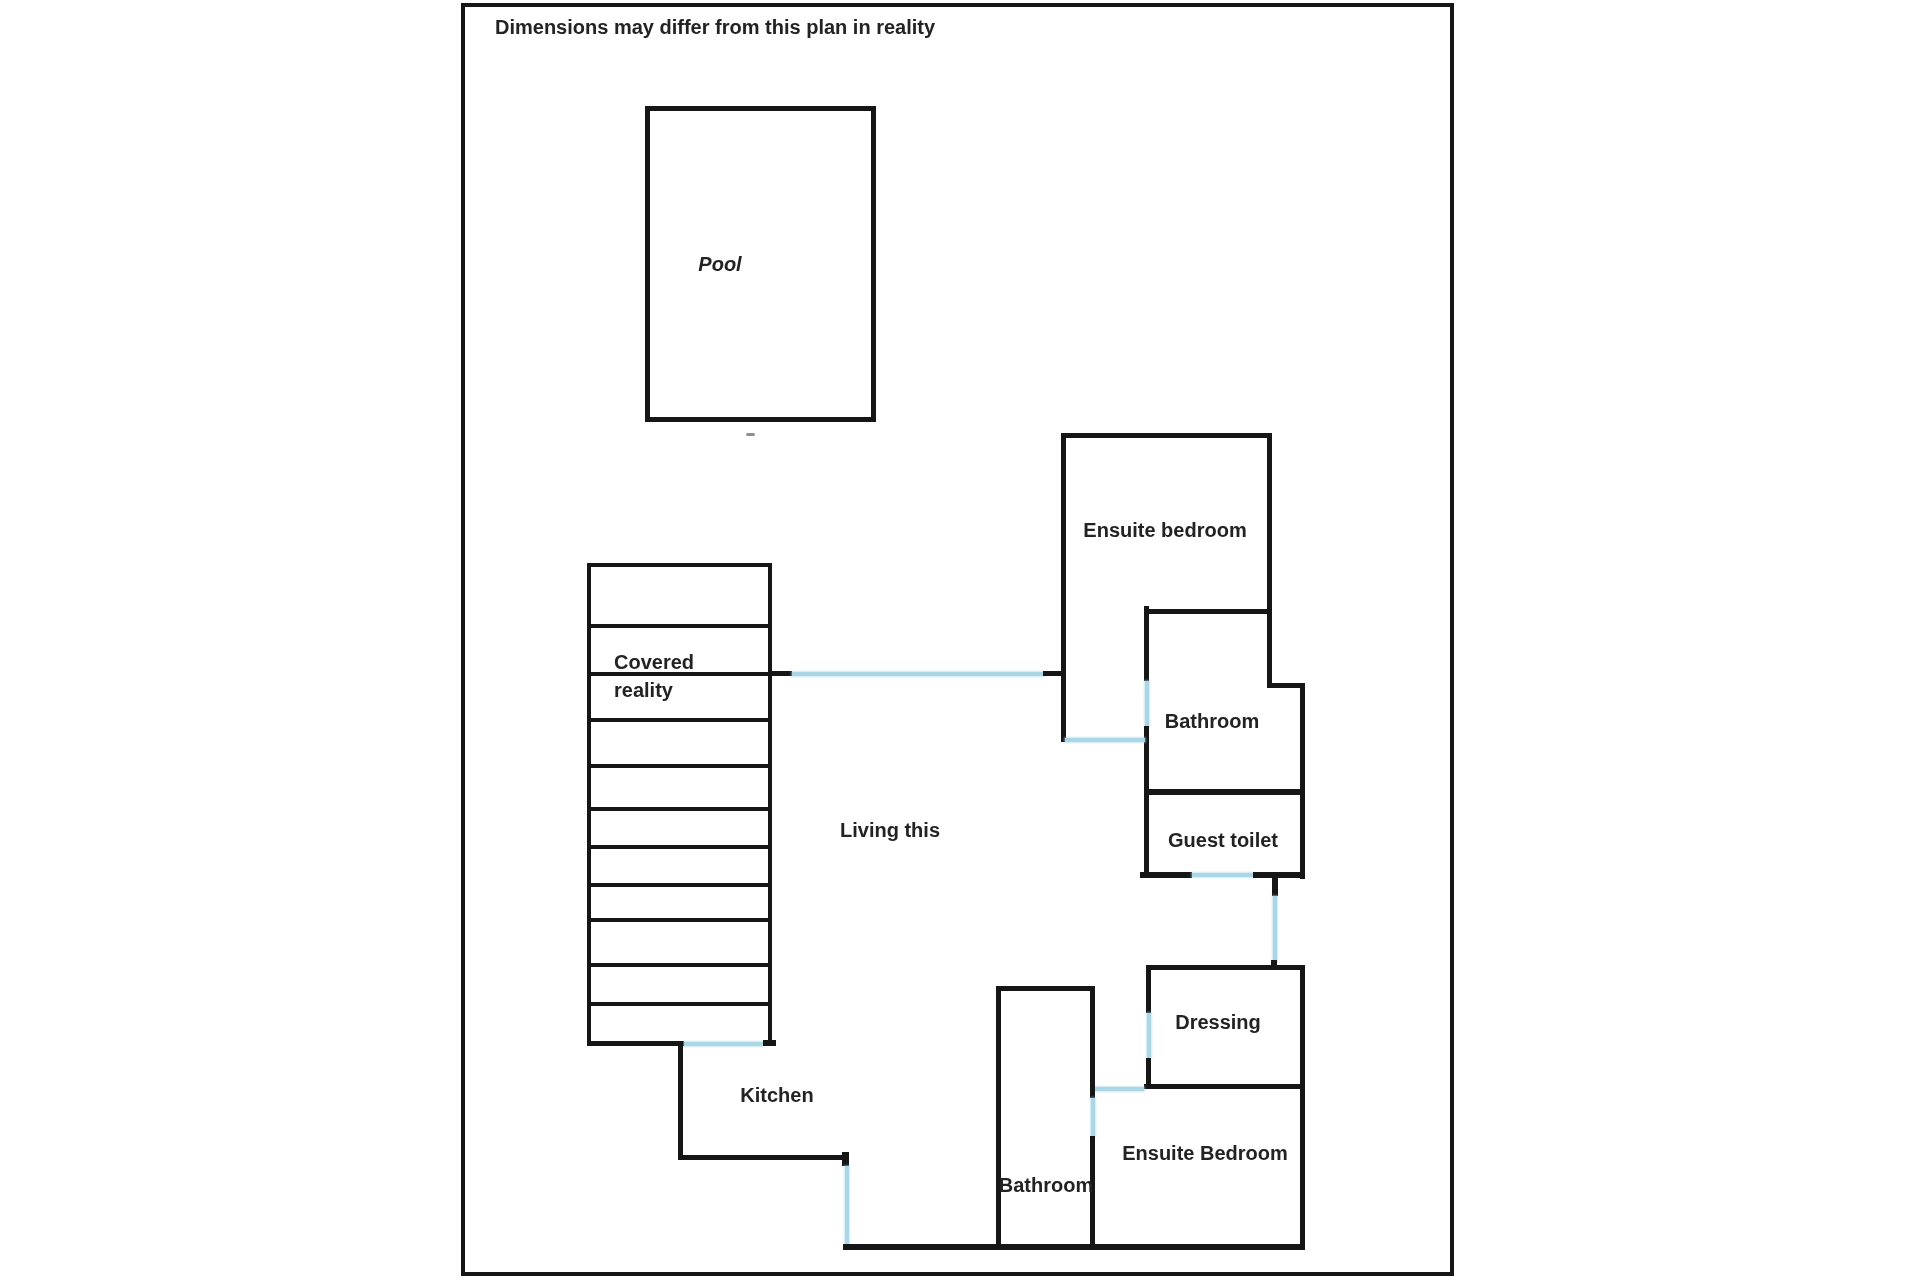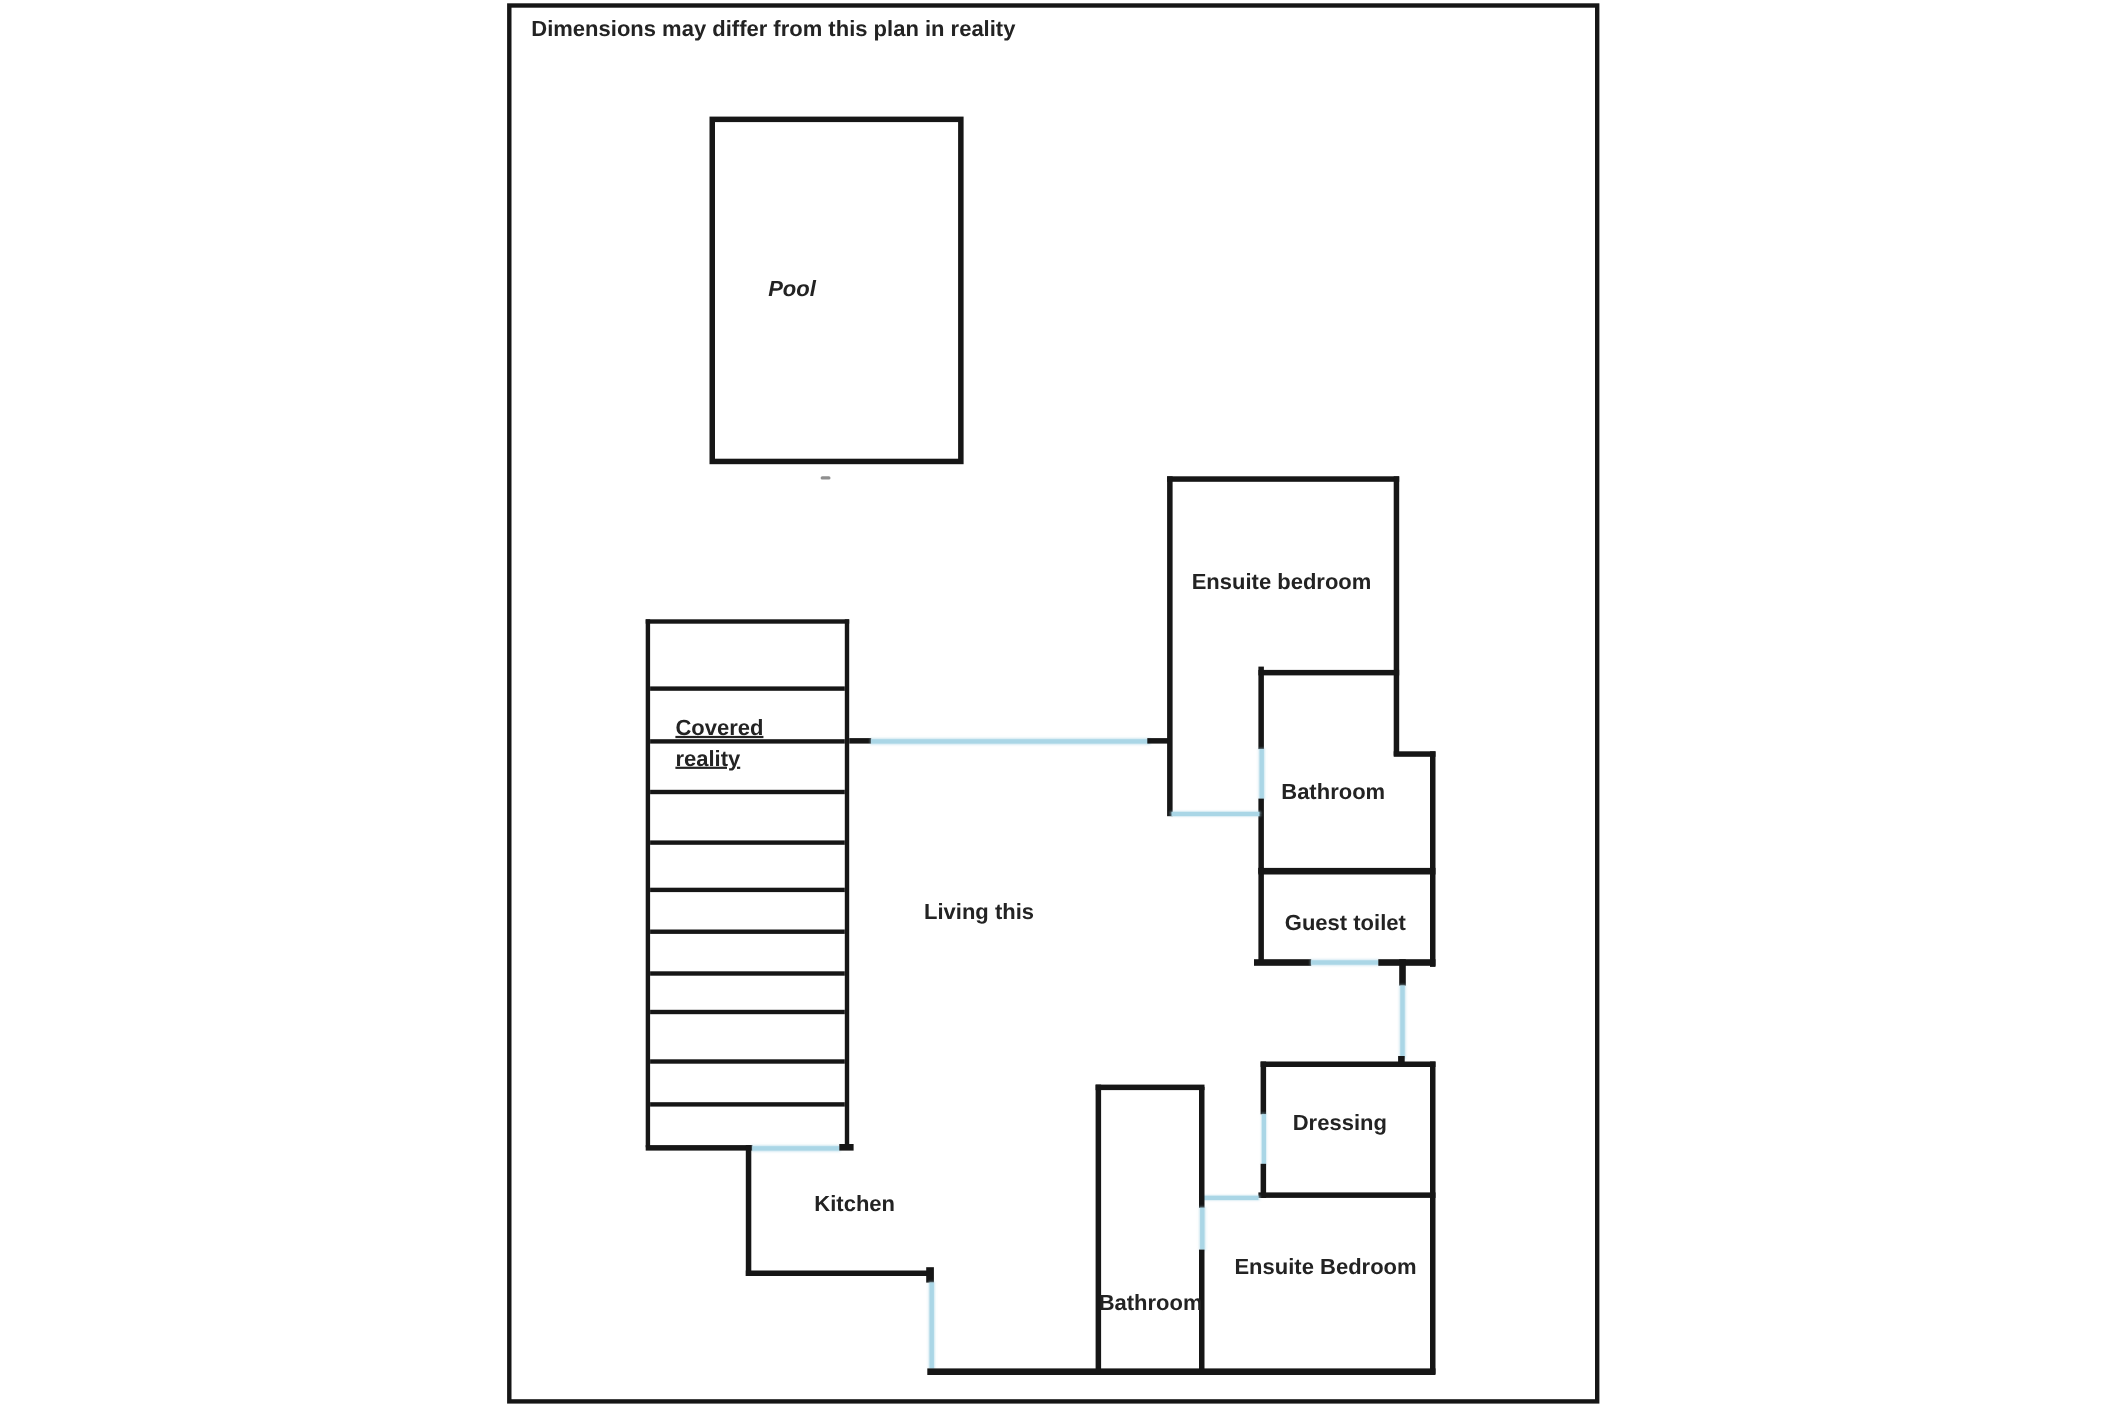--- a/index.html
+++ b/index.html
@@ -11,23 +11,23 @@
   .d{position:absolute;background:var(--door,#aad6e6);box-shadow:0 0 2px 1px rgba(170,214,230,.55);}
   .outer{position:absolute;left:461px;top:3px;width:993px;height:1273px;
     border:4px solid var(--wall,#161616);box-sizing:border-box;}
   .pool{position:absolute;left:645px;top:106px;width:231px;height:316px;
     border:5px solid var(--wall,#161616);box-sizing:border-box;}
   .terrace{position:absolute;left:587px;top:563px;width:185px;height:480px;
     border:4px solid var(--wall,#161616);border-bottom:none;box-sizing:border-box;}
   .tline{position:absolute;left:0;right:0;height:4px;background:var(--wall,#161616);}
   .label{position:absolute;font-size:20px;font-weight:600;color:var(--text,#232323);
     white-space:nowrap;transform:translate(-50%,-50%);}
-  .label.tl{transform:none;}
+  .label.tl{transform:none;margin-left:12px;}
   .terr-label{position:absolute;left:614px;top:648px;font-size:20px;font-weight:600;
-    color:var(--text,#232323);line-height:28px;text-decoration:underline;}
+    color:var(--text,#232323);line-height:28px;}
   .pool-mark{position:absolute;left:746px;top:433px;width:9px;height:3px;background:#8f8f8f;border-radius:2px;}
 </style>
 </head>
 <body>
 
 <div class="canvas">
 
   <div class="outer"></div>
 
   <div class="label tl" style="left:483px;top:16px;">Dimensions may differ from this plan in reality</div>

